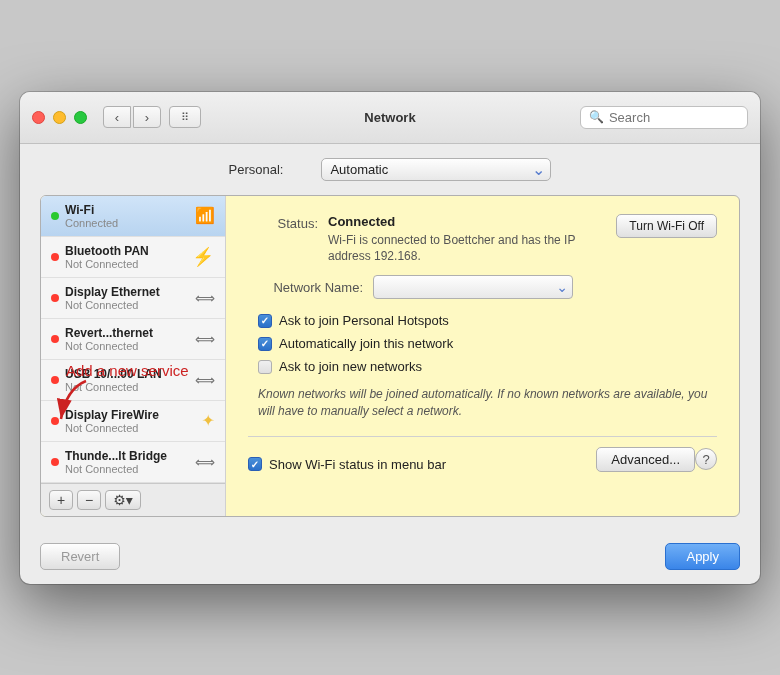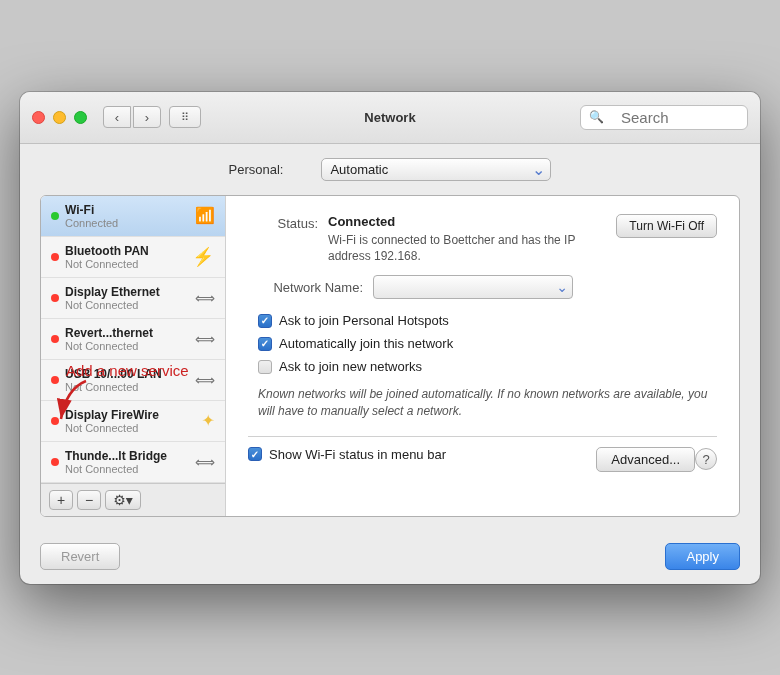--- a/index.html
+++ b/index.html
@@ -92,25 +92,24 @@
       border: 1px solid #c0c0c0;
       border-radius: 6px;
       padding: 3px 8px;
       width: 168px;
       gap: 5px;
     }
     .search-icon-char { color: #999; font-size: 12px; }
     .search-input {
       border: none;
       outline: none;
-      font-size: 15px;
+      font-size: 13px;
       color: #0c4a6e;
       background: transparent;
       width: 100%;
-      margin-left: 12px;
     }
     .content {
       padding: 14px 20px;
     }
     .location-row {
       display: flex;
       align-items: center;
       justify-content: center;
       margin-bottom: 14px;
       gap: 10px;
@@ -144,21 +143,21 @@
       font-size: 16px;
       color: #5a7fcf;
       pointer-events: none;
     }
     .main-area {
       display: flex;
       gap: 0;
       border: 1px solid #b0b0b0;
       border-radius: 6px;
       overflow: hidden;
-      background: #ffffff;
+      background: #fef9c3;
     }
     .sidebar {
       width: 185px;
       background: #f5f5f5;
       border-right: 1px solid #d0d0d0;
       flex-shrink: 0;
     }
     .sidebar-list {
       list-style: none;
     }
@@ -347,21 +346,21 @@
     .known-networks-text {
       font-size: 12px;
       color: #555;
       line-height: 1.4;
       margin-left: 10px;
       margin-bottom: 16px;
       font-style: italic;
     }
     .bottom-bar {
       display: flex;
-      align-items: flex-start;
+      align-items: flex-end;
       margin-top: 10px;
       padding-top: 10px;
       border-top: 1px solid #d0d0d0;
     }
     .show-menubar-row {
       display: flex;
       align-items: center;
       gap: 7px;
       flex: 1;
     }

